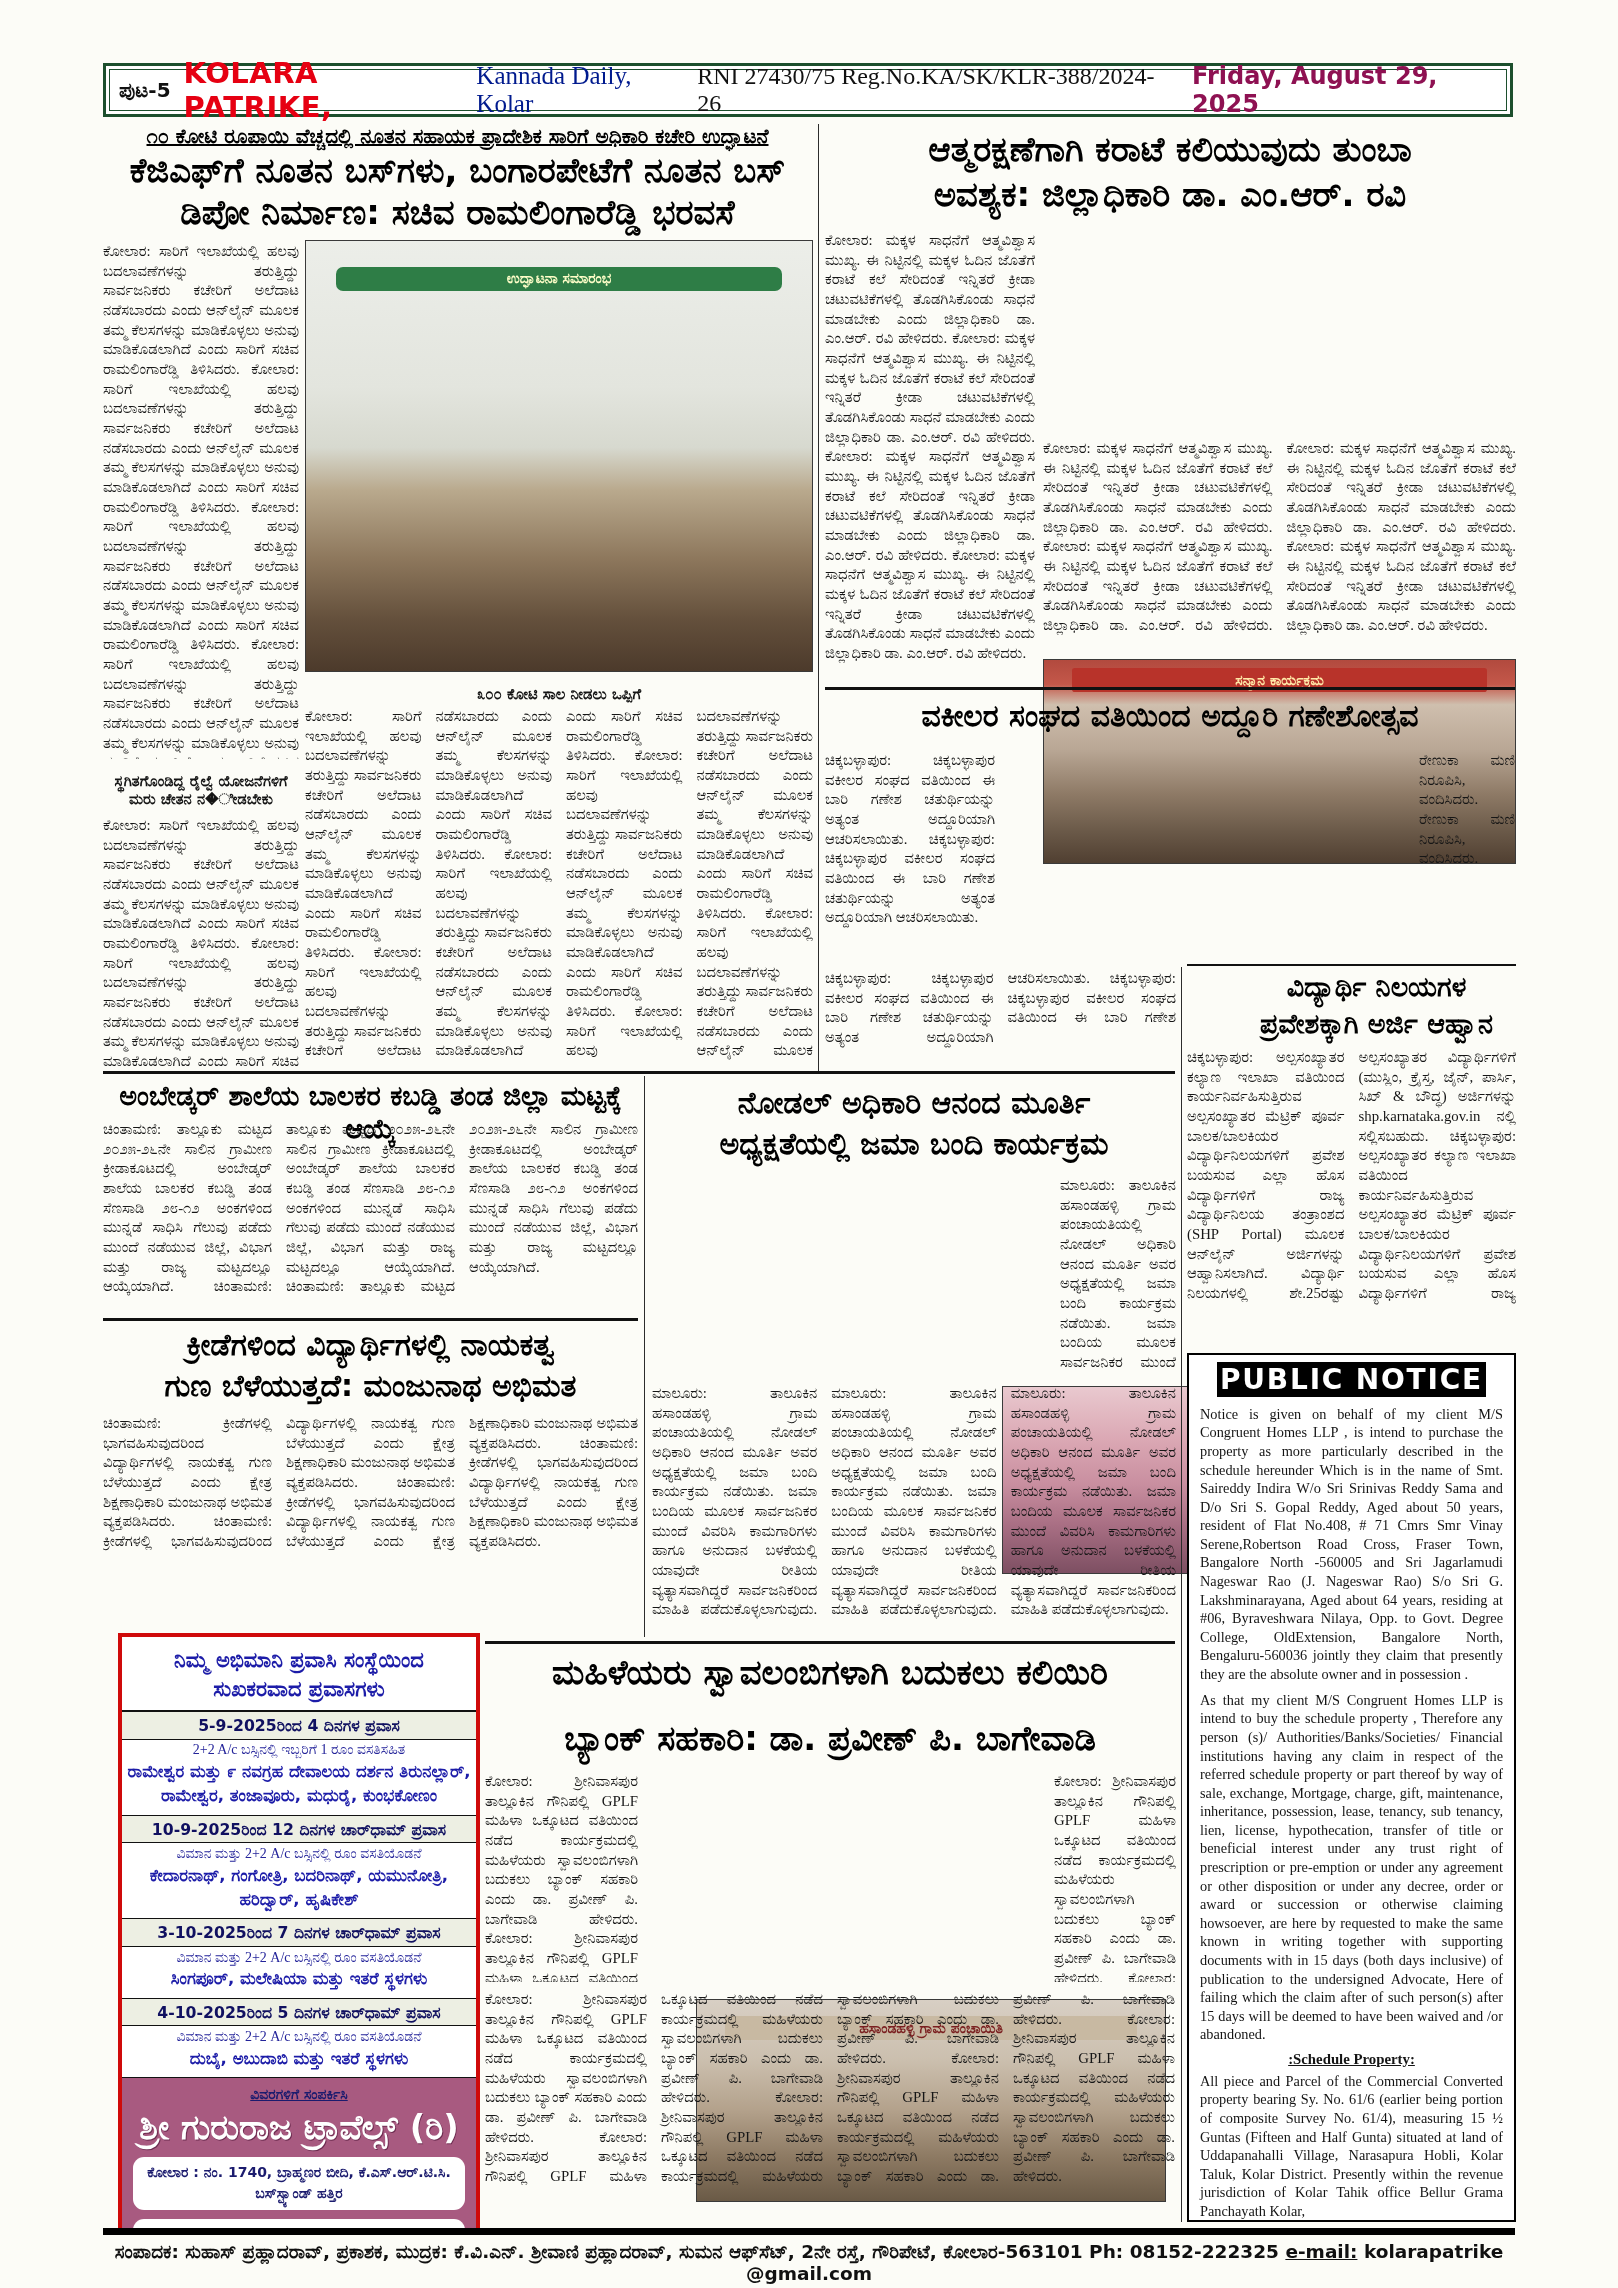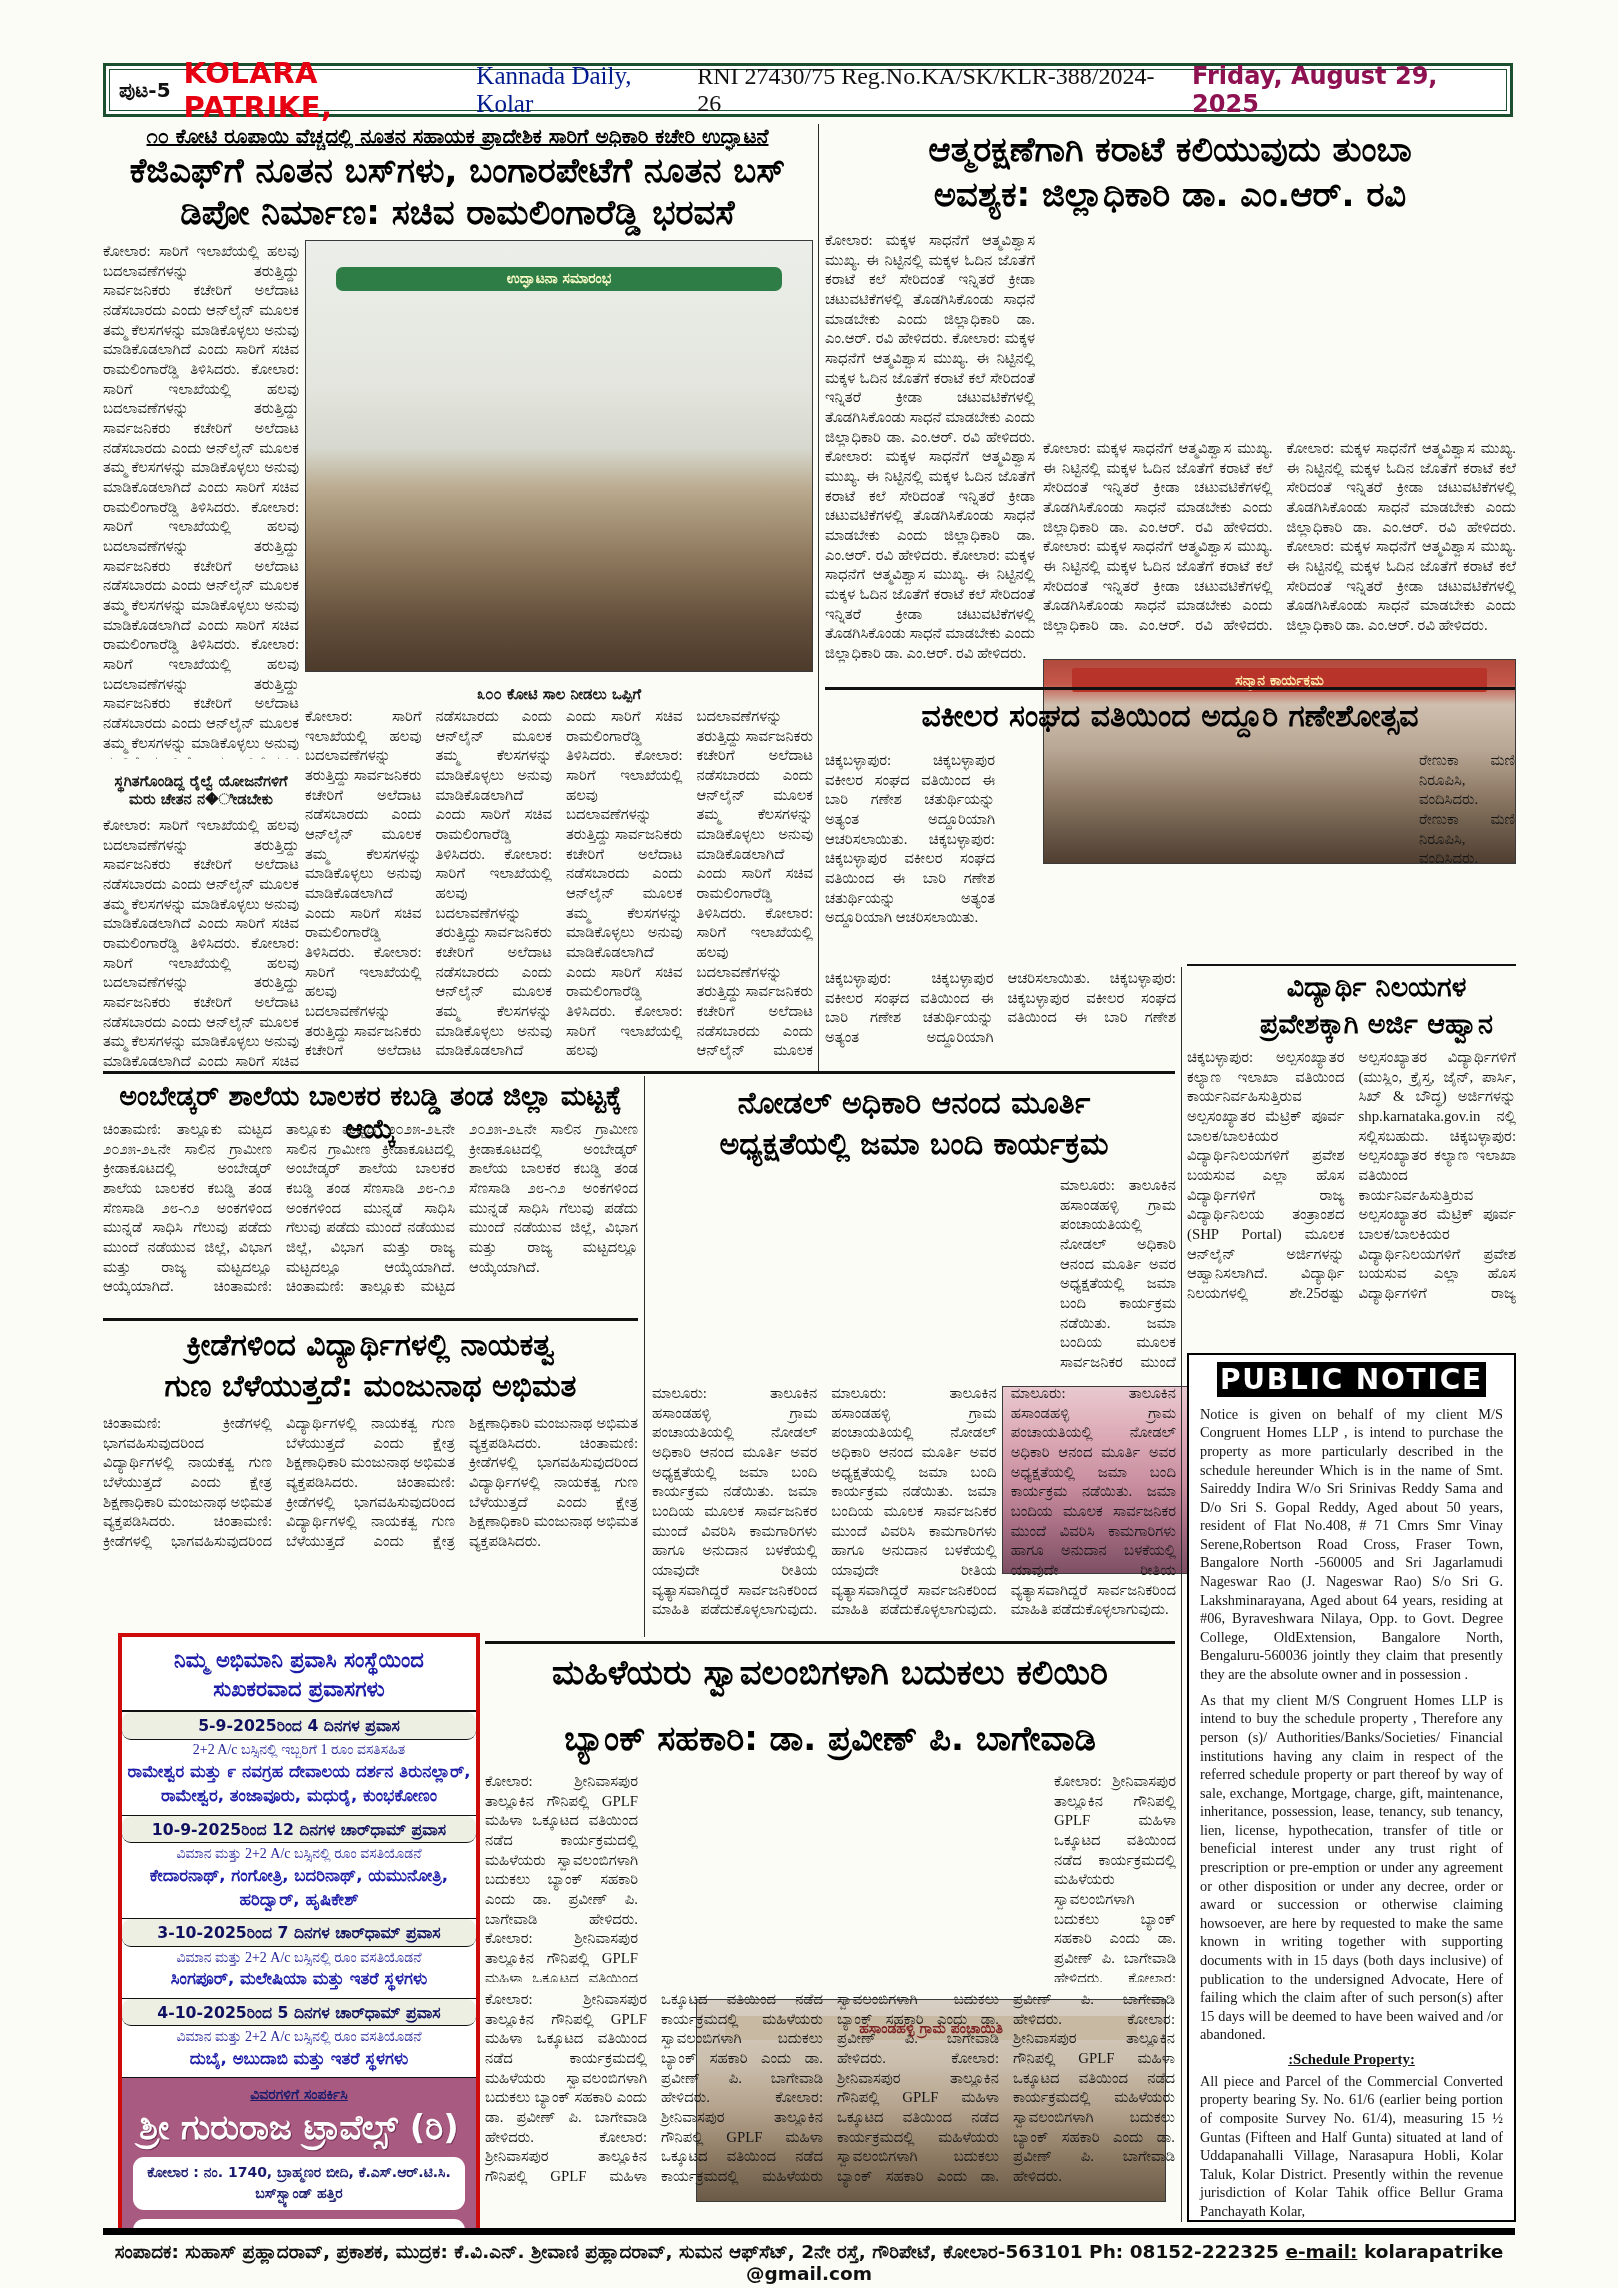--- a/index.html
+++ b/index.html
@@ -36,21 +36,21 @@
   .ph-karate{background:linear-gradient(180deg,#b24a3e 0%,#c4584a 12%,#cfbfae 22%,#b9a795 44%,#8e7a66 66%,#6b5a49 84%,#503f31 100%);}
   .ph-ganesha{background:linear-gradient(180deg,#e9c9cf 0%,#dba8b4 28%,#c98fa0 52%,#a96f84 74%,#7d4f62 100%);}
   .ph-jama{background:linear-gradient(180deg,#d8cfc4 0%,#cbbfae 30%,#b3a18b 55%,#8d7a63 78%,#6a5a46 100%);}
   .vline{background:#2c2c2c;width:0.9px;}
   .hline{background:#111;}
   
   .ad{border:4.6px solid #cf0a0a;box-sizing:border-box;background:#fff;overflow:hidden;margin-top:12px;}
   .ad-title{font-family:"DejaVu Sans",sans-serif;font-weight:bold;font-size:21px;color:#1c1ca8;
             text-align:center;padding:9.2px 5.5px 7.4px 5.5px;line-height:1.35;border-bottom:2.8px solid #111;}
   .ad-band{background:#edefe3;border-bottom:1.8px solid #111;font-family:"DejaVu Sans",sans-serif;
-           font-weight:bold;font-size:15.7px;color:#101060;text-align:center;padding:3.7px 1.8px;border-radius:9px;}
+           font-weight:bold;font-size:15.7px;color:#101060;text-align:center;padding:3.7px 1.8px;}
   .ad-mode{font-size:14px;color:#24249a;text-align:center;padding:2.8px 1.8px 0 1.8px;}
   .ad-dest{font-family:"DejaVu Sans",sans-serif;font-weight:bold;font-size:16.6px;color:#1c1ca8;
            text-align:center;padding:1.8px 3.7px 6.5px 3.7px;line-height:1.45;border-bottom:1.8px solid #111;}
   .ad-brandpanel{background:#a85a80;padding:7.4px 9.2px 9.2px 9.2px;}
   .ad-contact{font-family:"DejaVu Sans",sans-serif;font-weight:bold;font-size:14px;color:#1b1b6e;
               text-align:center;text-decoration:underline;}
   .ad-brand{font-family:"DejaVu Sans",sans-serif;font-weight:bold;font-size:34px;color:#ffffff;
             text-align:center;margin:3.7px 0 9.2px 0;text-shadow:0.9px 0.9px 0 #6d2c50;}
   .ad-addr{background:#fff;border-radius:11px;font-family:"DejaVu Sans",sans-serif;font-weight:bold;
            font-size:14px;color:#1b1b6e;text-align:center;padding:5.5px 7.4px;margin:0 1.8px 9.2px 1.8px;line-height:1.5;}

